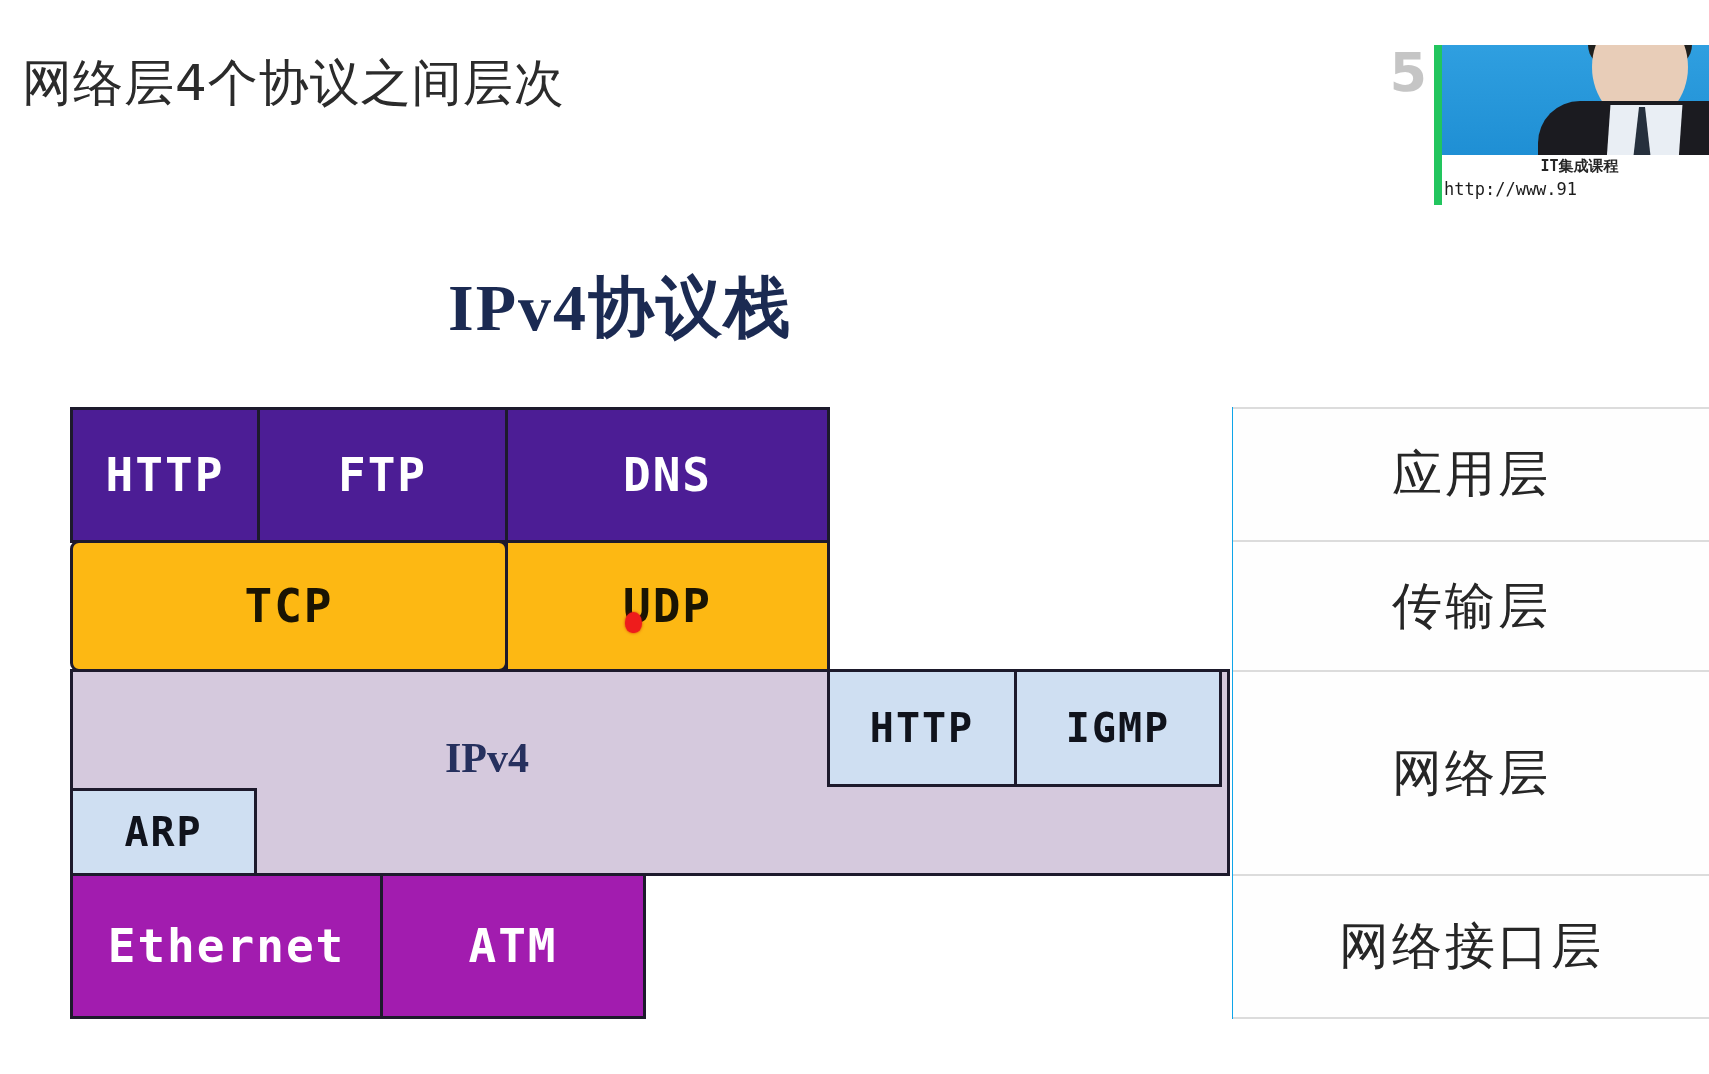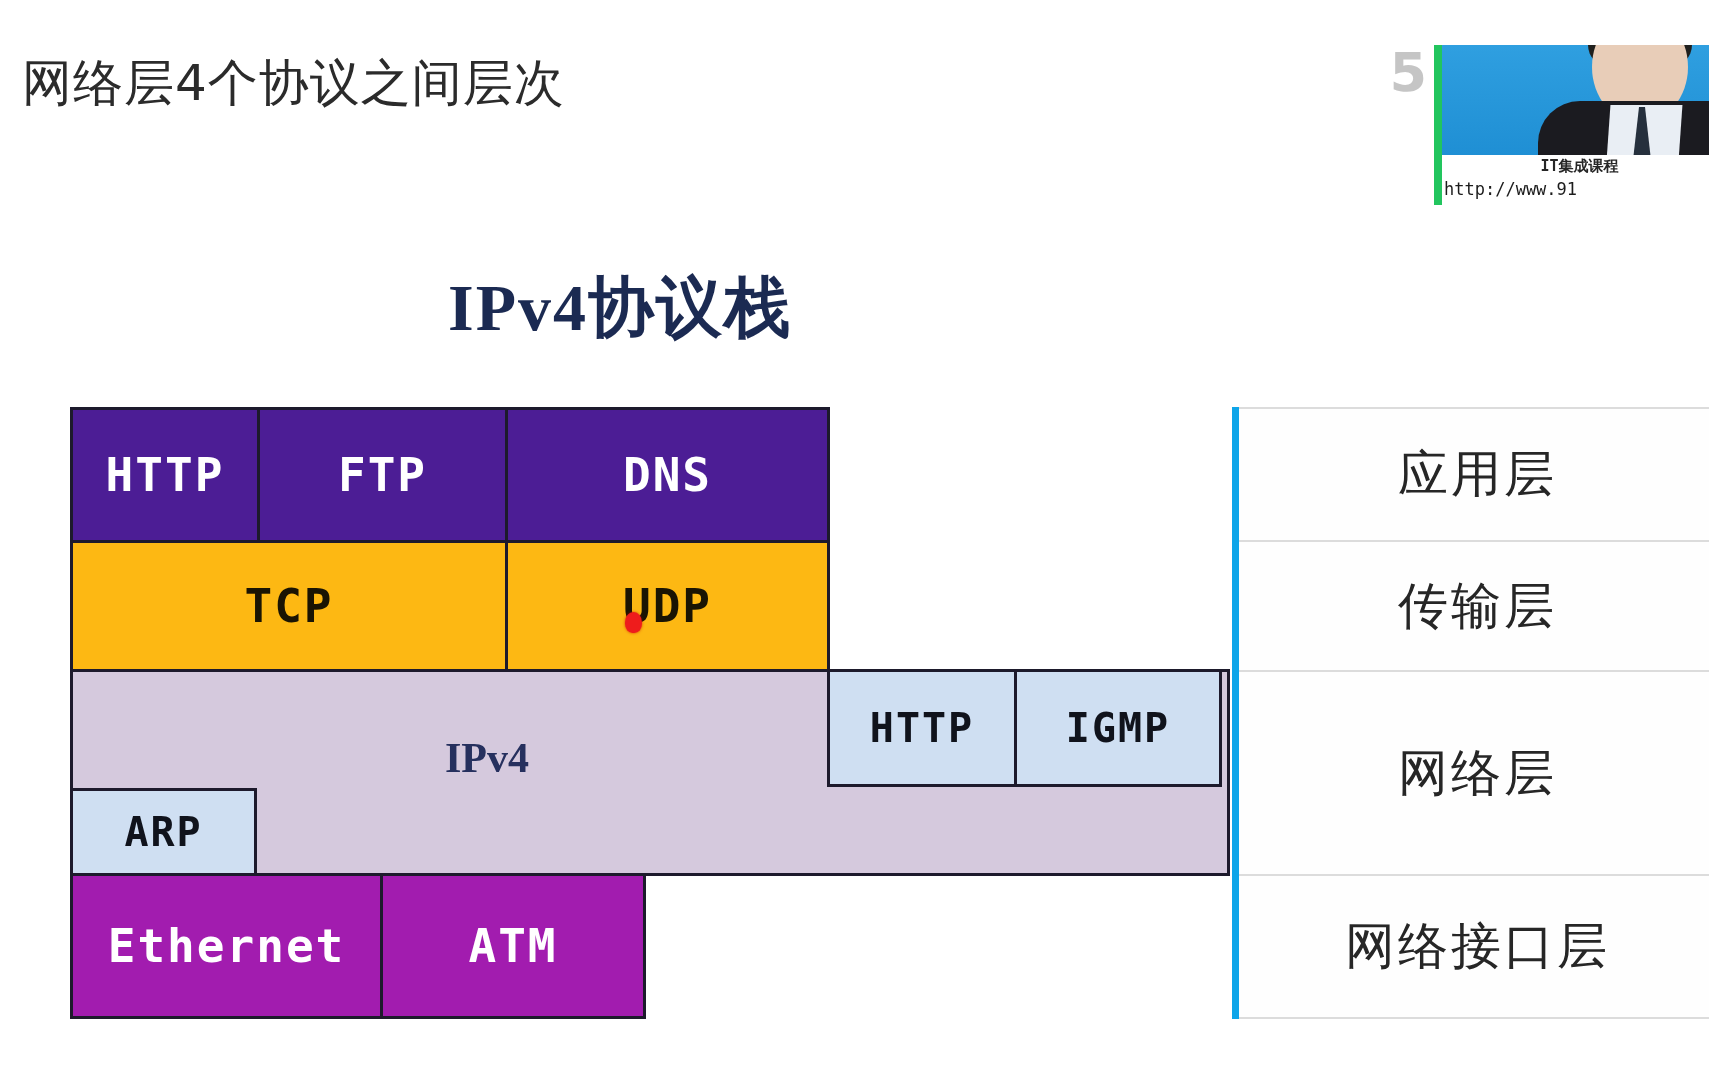--- a/index.html
+++ b/index.html
@@ -175,21 +175,21 @@
     color: #26305e;
   }
 
   
   #labels {
     position: absolute;
     left: 1232px;
     top: 362px;
     width: 477px;
     height: 612px;
-    border-left: 7px solid #0ea5e9;
+    border-left: 1px solid #0ea5e9;
   }
   .layer-label {
     position: absolute;
     left: 0;
     width: 477px;
     display: flex;
     align-items: center;
     justify-content: center;
     font-family: "DejaVu Sans", sans-serif;
     font-size: 50px;
@@ -236,21 +236,21 @@
   </div>
 
   <div class="diagram-title">IPv4协议栈</div>
 
   <div id="stack">
 
     <div class="cell cell-app" style="left:0px;   top:0px;   width:190px; height:136px;">HTTP</div>
     <div class="cell cell-app" style="left:187px; top:0px;   width:251px; height:136px;">FTP</div>
     <div class="cell cell-app" style="left:435px; top:0px;   width:325px; height:136px;">DNS</div>
 
-    <div class="cell cell-tx" style="left:0px;   top:133px; width:438px; height:132px;">TCP</div>
+    <div class="cell cell-tx" style="left:0px;   top:133px; width:438px; height:132px;border-radius:9px;">TCP</div>
     <div class="cell cell-tx" style="left:435px; top:133px; width:325px; height:132px;">UDP</div>
 
     <div class="cell cell-net" style="left:0px;   top:262px; width:1160px; height:207px;">
       <span class="ipv4-label" style="position:absolute; left:372px; top:62px;">IPv4</span>
     </div>
 
     <div class="cell cell-sub" style="left:757px; top:262px; width:190px; height:118px;">HTTP</div>
     <div class="cell cell-sub" style="left:944px; top:262px; width:208px; height:118px;">IGMP</div>
 
     <div class="cell cell-sub" style="left:0px;   top:381px; width:187px; height:88px;">ARP</div>

